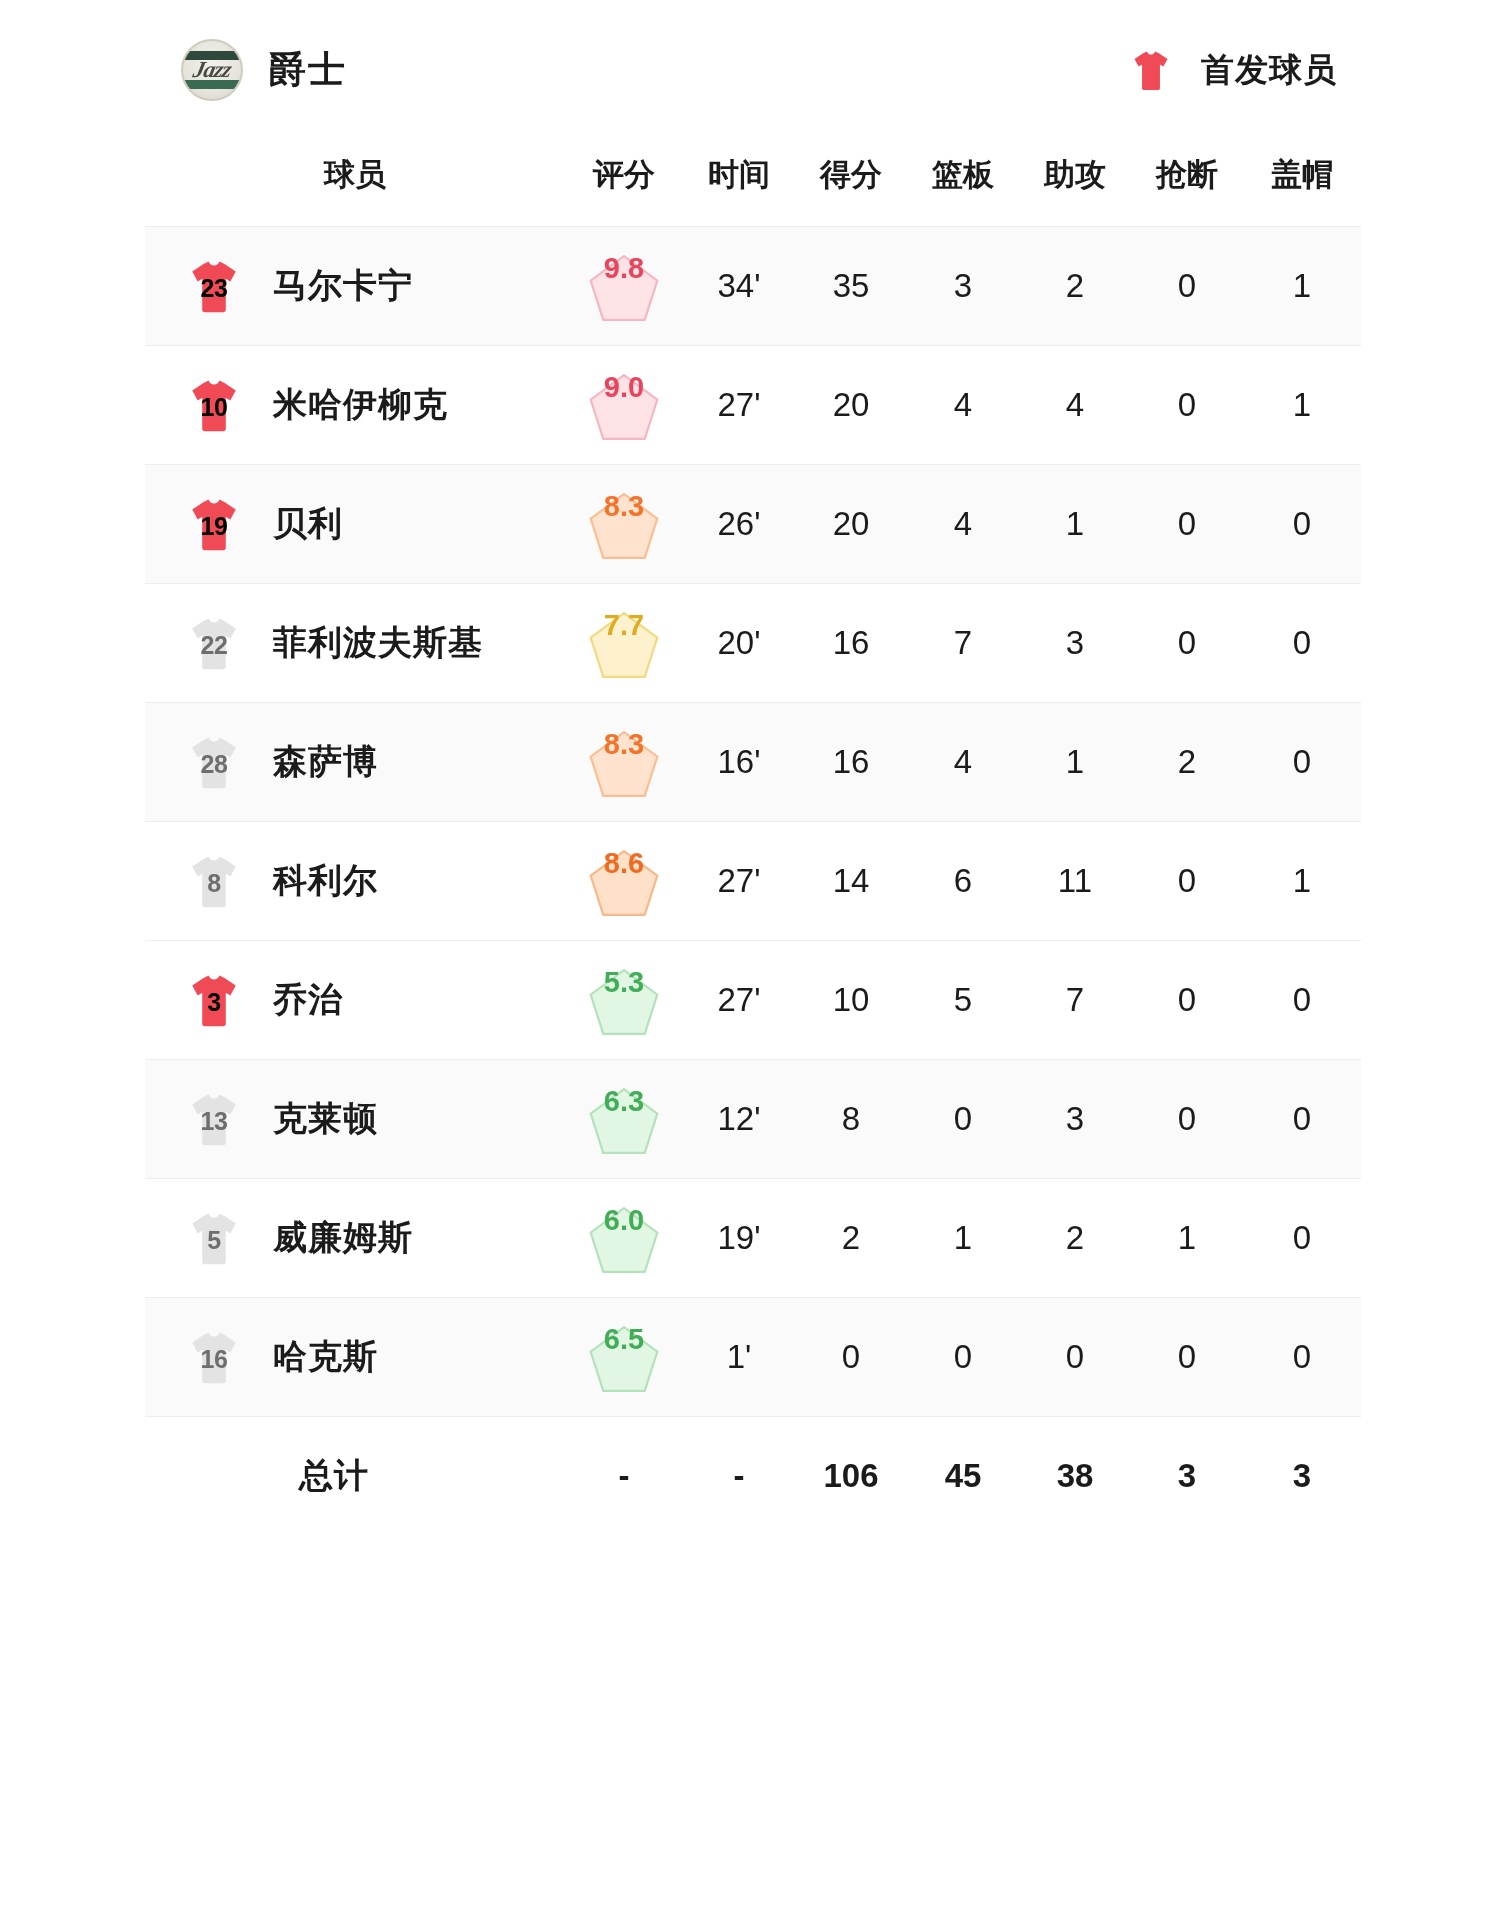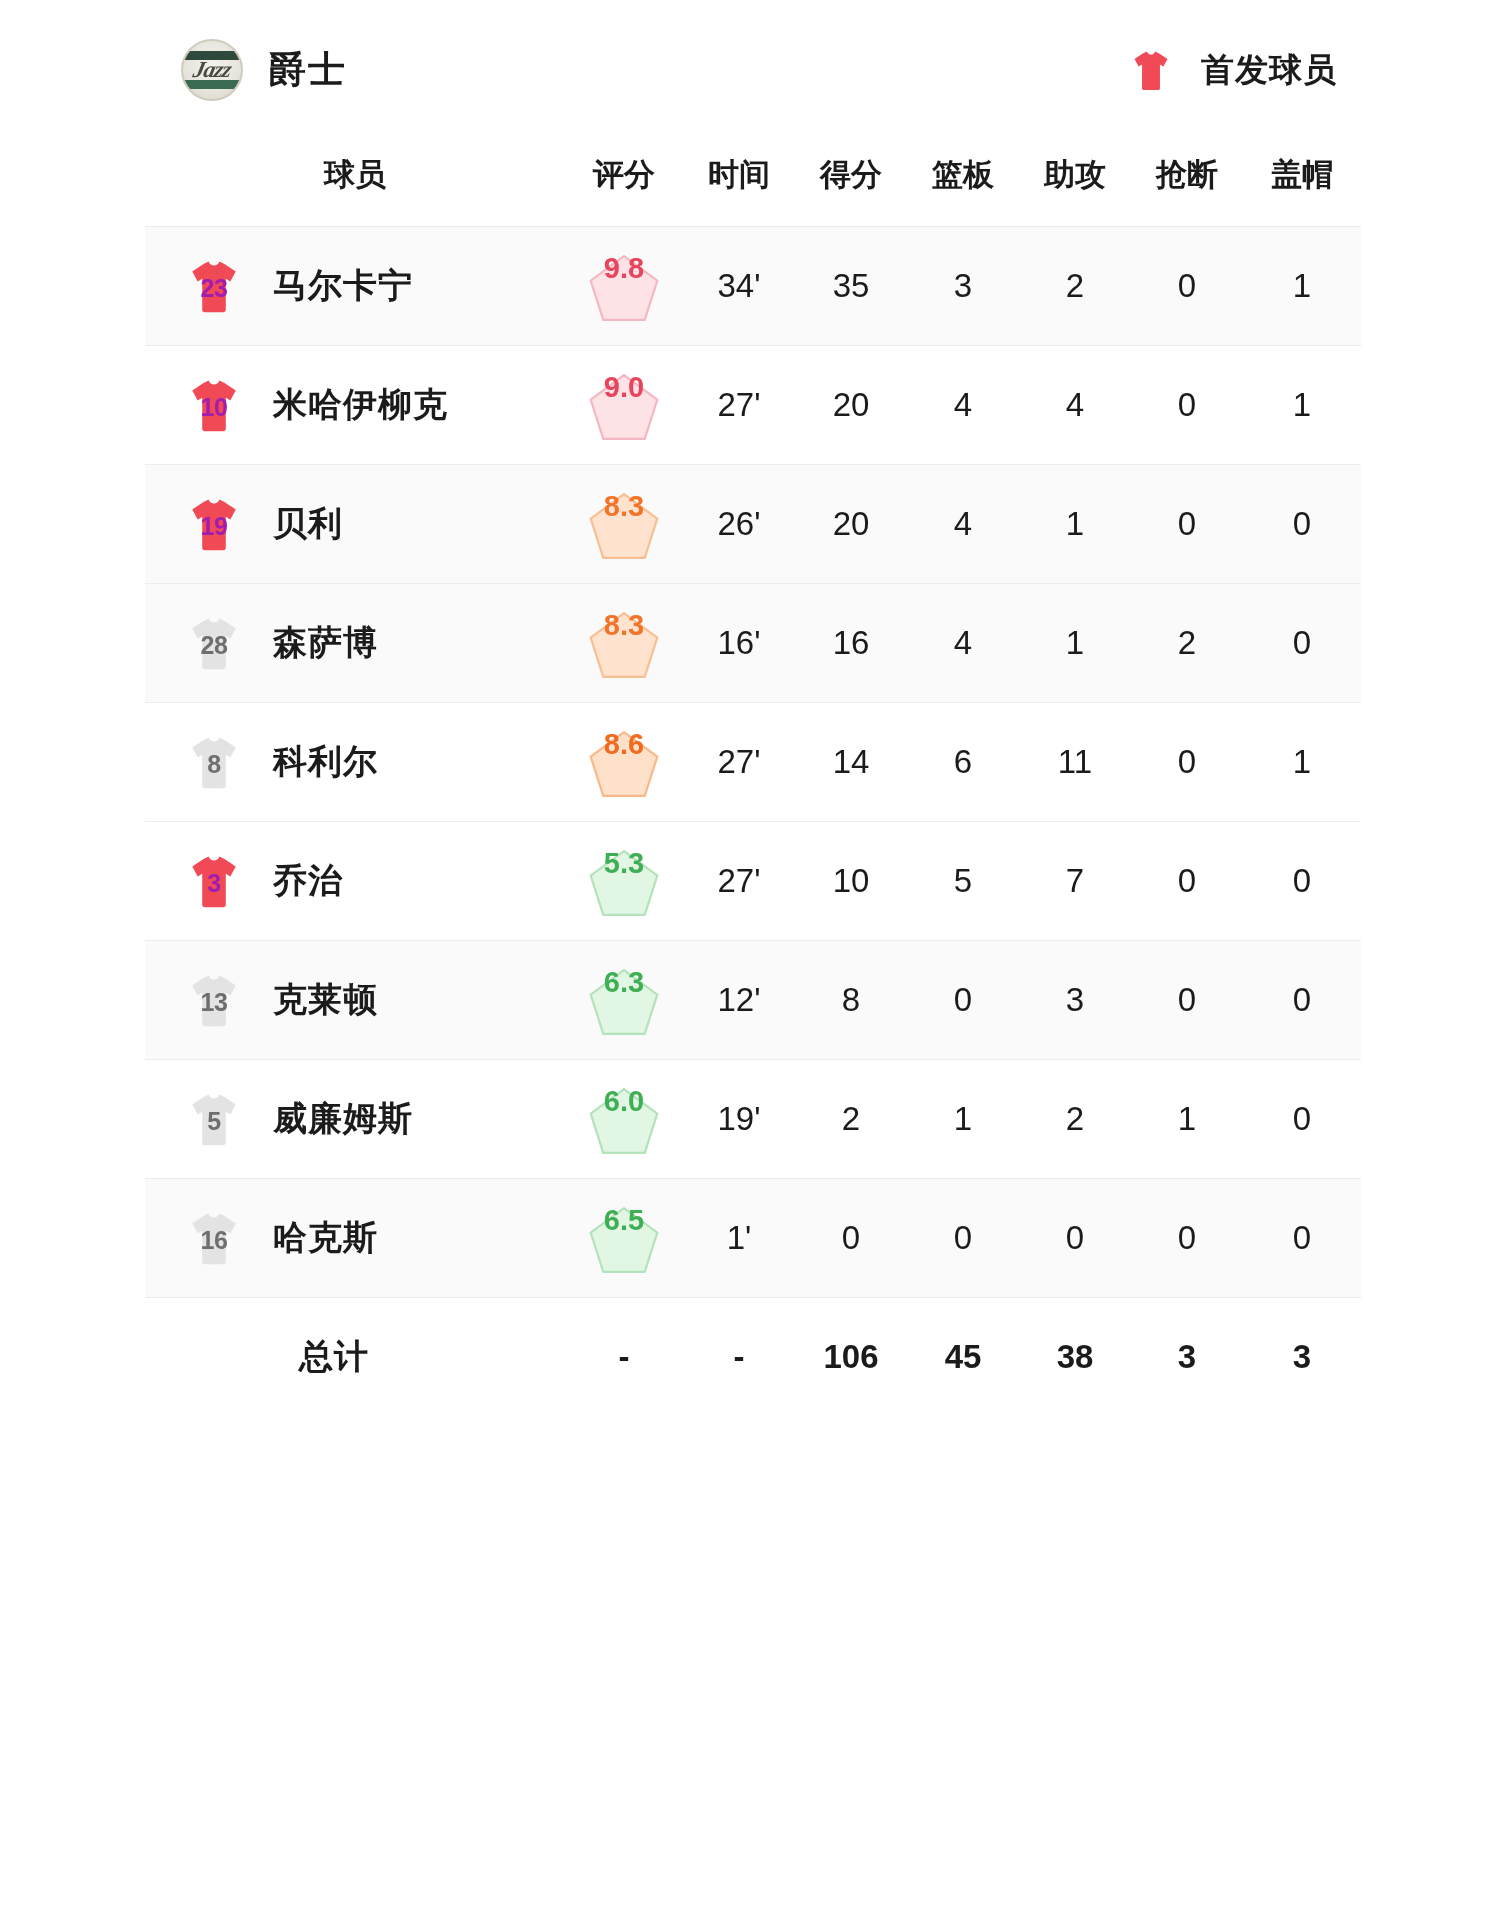--- a/index.html
+++ b/index.html
@@ -91,21 +91,21 @@
   .jersey svg { display:block; width:100%; height:100%; }
   .jersey .num {
     position: absolute;
     top: 54%;
     left: 50%;
     transform: translate(-50%, -50%);
     font-size: 25px;
     font-weight: bold;
     letter-spacing: -0.5px;
   }
-  .jersey.starter .num { color: #a21caf; }
+  .jersey.starter .num { color: #000000; }
   .jersey.bench .num { color: #6e6e6e; }
   .legend .jersey { width: 44px; height: 44px; }
 
   
   table.stats {
     width: 100%;
     border-collapse: collapse;
     table-layout: fixed;
   }
   table.stats th {
@@ -293,20 +293,45 @@
               </svg>
               <span style="color:#f1742a">8.3</span>
             </span></td>
           <td>26'</td>
           <td>20</td>
           <td>4</td>
           <td>1</td>
           <td>0</td>
           <td>0</td>
         </tr>
+        <tr class="">
+          <td class="player-cell">
+            <div class="player-wrap">
+              <div class="jersey bench">
+                <svg viewBox="0 0 64 64">
+                  <path d="M20 8 L26 5 C28 11 36 11 38 5 L44 8 L56 16 L50 27 L45 24 L45 58 C45 60 44 61 42 61 L22 61 C20 61 19 60 19 58 L19 24 L14 27 L8 16 Z" fill="#e3e3e3"></path>
+                </svg>
+                <span class="num">22</span>
+              </div>
+              <span class="player-name">菲利波夫斯基</span>
+            </div>
+          </td>
+          <td class="rating-cell"><span class="pent">
+              <svg viewBox="0 0 100 94">
+                <path d="M50 4 L95 37 L78 90 L22 90 L5 37 Z" fill="#fdf2cd" stroke="#f3d97f" stroke-width="3"></path>
+              </svg>
+              <span style="color:#e0ab1e">7.7</span>
+            </span></td>
+          <td>20'</td>
+          <td>16</td>
+          <td>7</td>
+          <td>3</td>
+          <td>0</td>
+          <td>0</td>
+        </tr>
         <tr class="alt">
           <td class="player-cell">
             <div class="player-wrap">
               <div class="jersey bench">
                 <svg viewBox="0 0 64 64">
                   <path d="M20 8 L26 5 C28 11 36 11 38 5 L44 8 L56 16 L50 27 L45 24 L45 58 C45 60 44 61 42 61 L22 61 C20 61 19 60 19 58 L19 24 L14 27 L8 16 Z" fill="#e3e3e3"></path>
                 </svg>
                 <span class="num">28</span>
               </div>
               <span class="player-name">森萨博</span>

